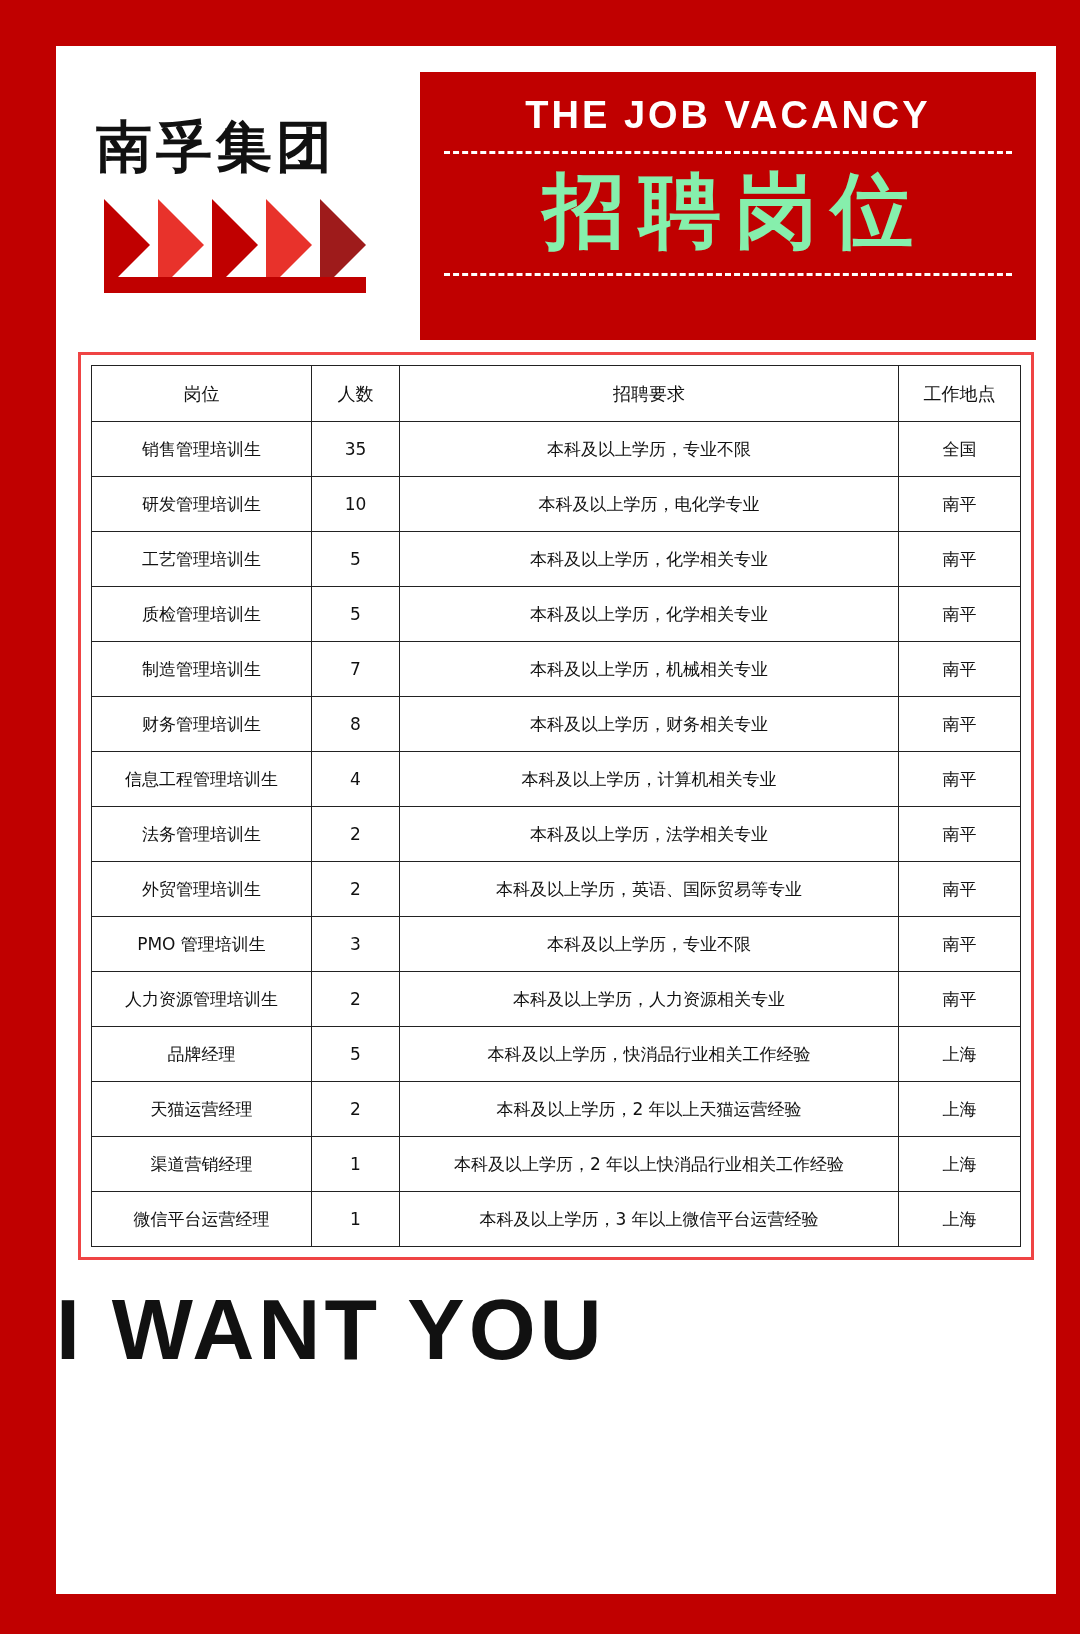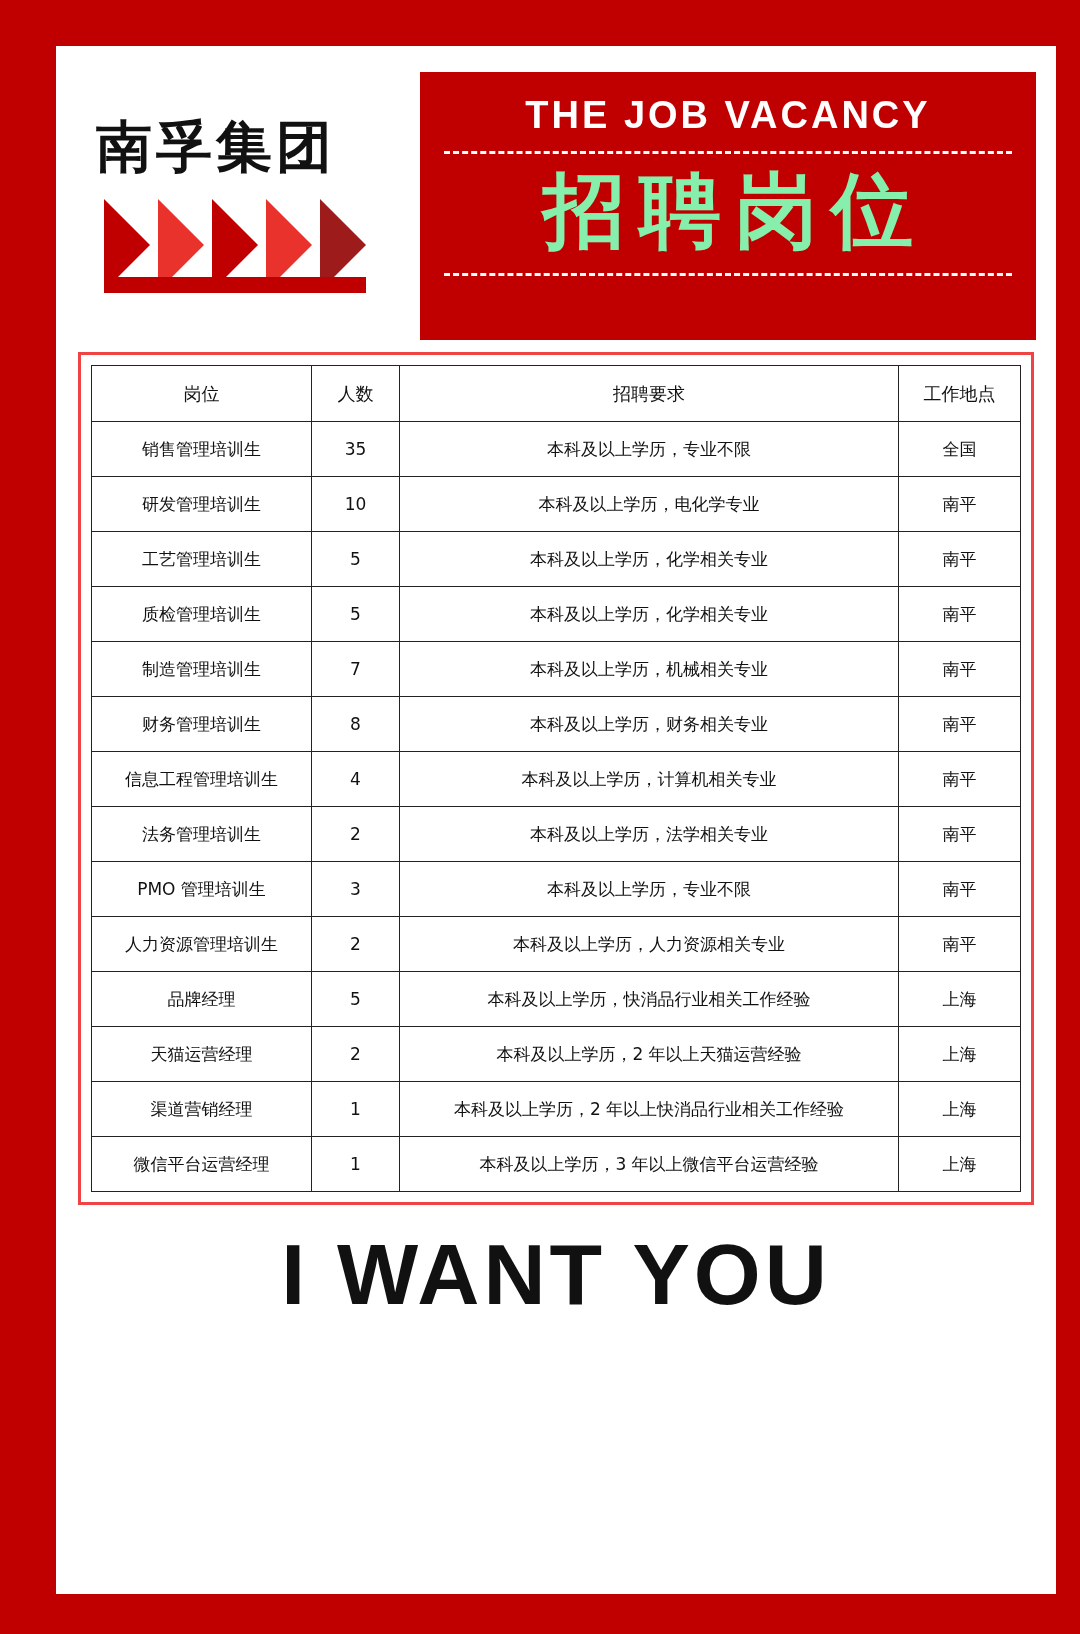--- a/index.html
+++ b/index.html
@@ -151,21 +151,20 @@
     font-size: 18px;
     height: 56px;
   }
   col.c-post { width: 220px; }
   col.c-count { width: 88px; }
   col.c-req { width: auto; }
   col.c-loc { width: 122px; }
   
   .footer {
     margin-top: 26px;
-    text-align: center;
   }
   .want-you {
     font-family: "Liberation Sans", sans-serif;
     font-weight: bold;
     font-size: 86px;
     letter-spacing: 4px;
     color: #111111;
     line-height: 1;
   }
 </style>
@@ -257,20 +256,26 @@
             <td>本科及以上学历，计算机相关专业</td>
             <td>南平</td>
           </tr>
           <tr>
             <td>法务管理培训生</td>
             <td>2</td>
             <td>本科及以上学历，法学相关专业</td>
             <td>南平</td>
           </tr>
           <tr>
+            <td>外贸管理培训生</td>
+            <td>2</td>
+            <td>本科及以上学历，英语、国际贸易等专业</td>
+            <td>南平</td>
+          </tr>
+          <tr>
             <td>PMO 管理培训生</td>
             <td>3</td>
             <td>本科及以上学历，专业不限</td>
             <td>南平</td>
           </tr>
           <tr>
             <td>人力资源管理培训生</td>
             <td>2</td>
             <td>本科及以上学历，人力资源相关专业</td>
             <td>南平</td>

